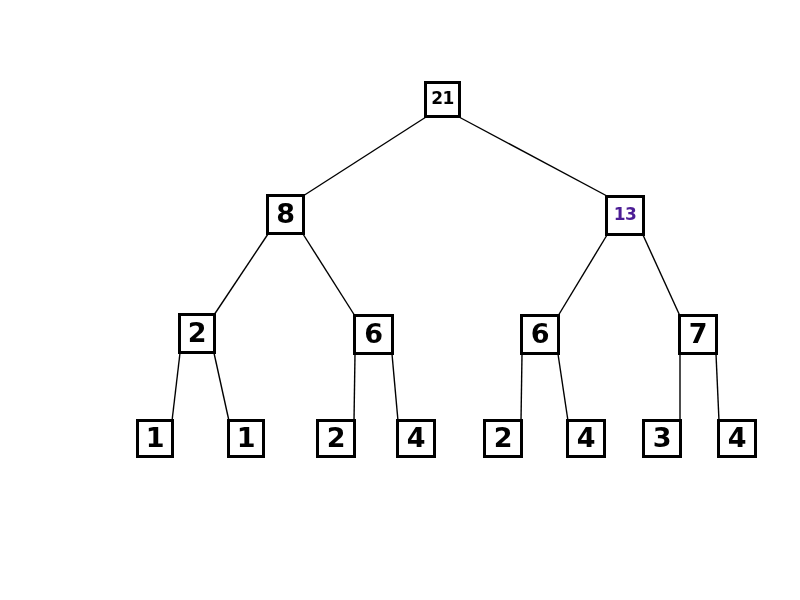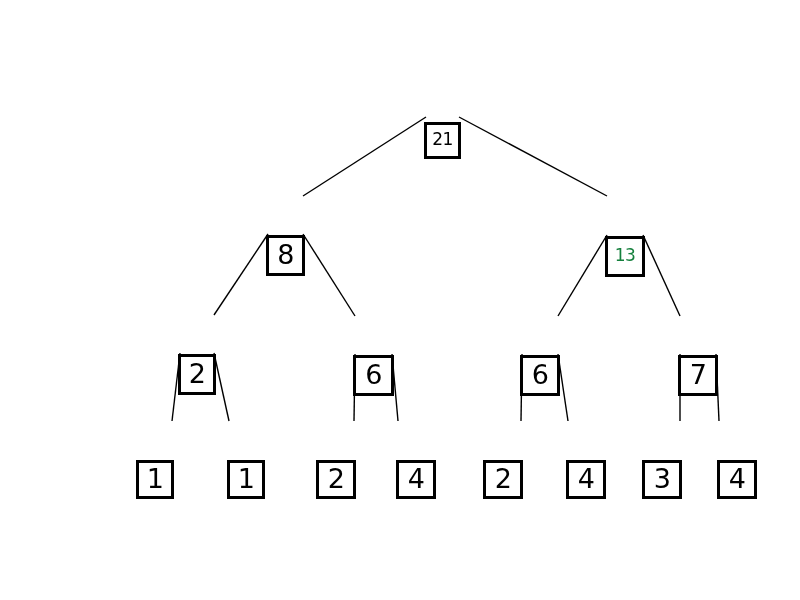--- a/index.html
+++ b/index.html
@@ -28,24 +28,23 @@
   }
   .node {
     position: absolute;
     box-sizing: border-box;
     background: #ffffff;
     border: 3px solid #000000;
     color: #000000;
     display: flex;
     align-items: center;
     justify-content: center;
-    font-weight: normal;
+    font-weight: bold;
     line-height: 1;
     letter-spacing: -0.5px;
-    margin-top: 41px;
   }
   .node-label {
     display: block;
     transform: translateY(-1px);
   }
   
   .node.size-root {
     font-size: 17px;
   }
   .node.size-small {
@@ -78,21 +77,21 @@
       <line x1="680" y1="354" x2="680" y2="421" stroke="#000000" stroke-width="1.4"></line>
       <line x1="716" y1="354" x2="719" y2="421" stroke="#000000" stroke-width="1.4"></line>
     </svg>
   <div id="node-layer">
       <div class="node size-root" style="left: 424px; top: 81px; width: 37px; height: 37px; background: rgb(255, 255, 255); border-color: rgb(0, 0, 0); color: rgb(0, 0, 0);">
         <span class="node-label">21</span>
       </div>
       <div class="node size-mid" style="left: 266px; top: 194px; width: 39px; height: 41px; background: rgb(255, 255, 255); border-color: rgb(0, 0, 0); color: rgb(0, 0, 0);">
         <span class="node-label">8</span>
       </div>
-      <div class="node size-small" style="left: 605px; top: 195px; width: 40px; height: 41px; background: rgb(255, 255, 255); border-color: rgb(0, 0, 0); color: #15803d;">
+      <div class="node size-small" style="left: 605px; top: 195px; width: 40px; height: 41px; background: rgb(255, 255, 255); border-color: rgb(0, 0, 0); color: #4c1d95;">
         <span class="node-label">13</span>
       </div>
       <div class="node size-mid" style="left: 178px; top: 313px; width: 38px; height: 41px; background: rgb(255, 255, 255); border-color: rgb(0, 0, 0); color: rgb(0, 0, 0);">
         <span class="node-label">2</span>
       </div>
       <div class="node size-mid" style="left: 353px; top: 314px; width: 41px; height: 41px; background: rgb(255, 255, 255); border-color: rgb(0, 0, 0); color: rgb(0, 0, 0);">
         <span class="node-label">6</span>
       </div>
       <div class="node size-mid" style="left: 520px; top: 314px; width: 40px; height: 41px; background: rgb(255, 255, 255); border-color: rgb(0, 0, 0); color: rgb(0, 0, 0);">
         <span class="node-label">6</span>

